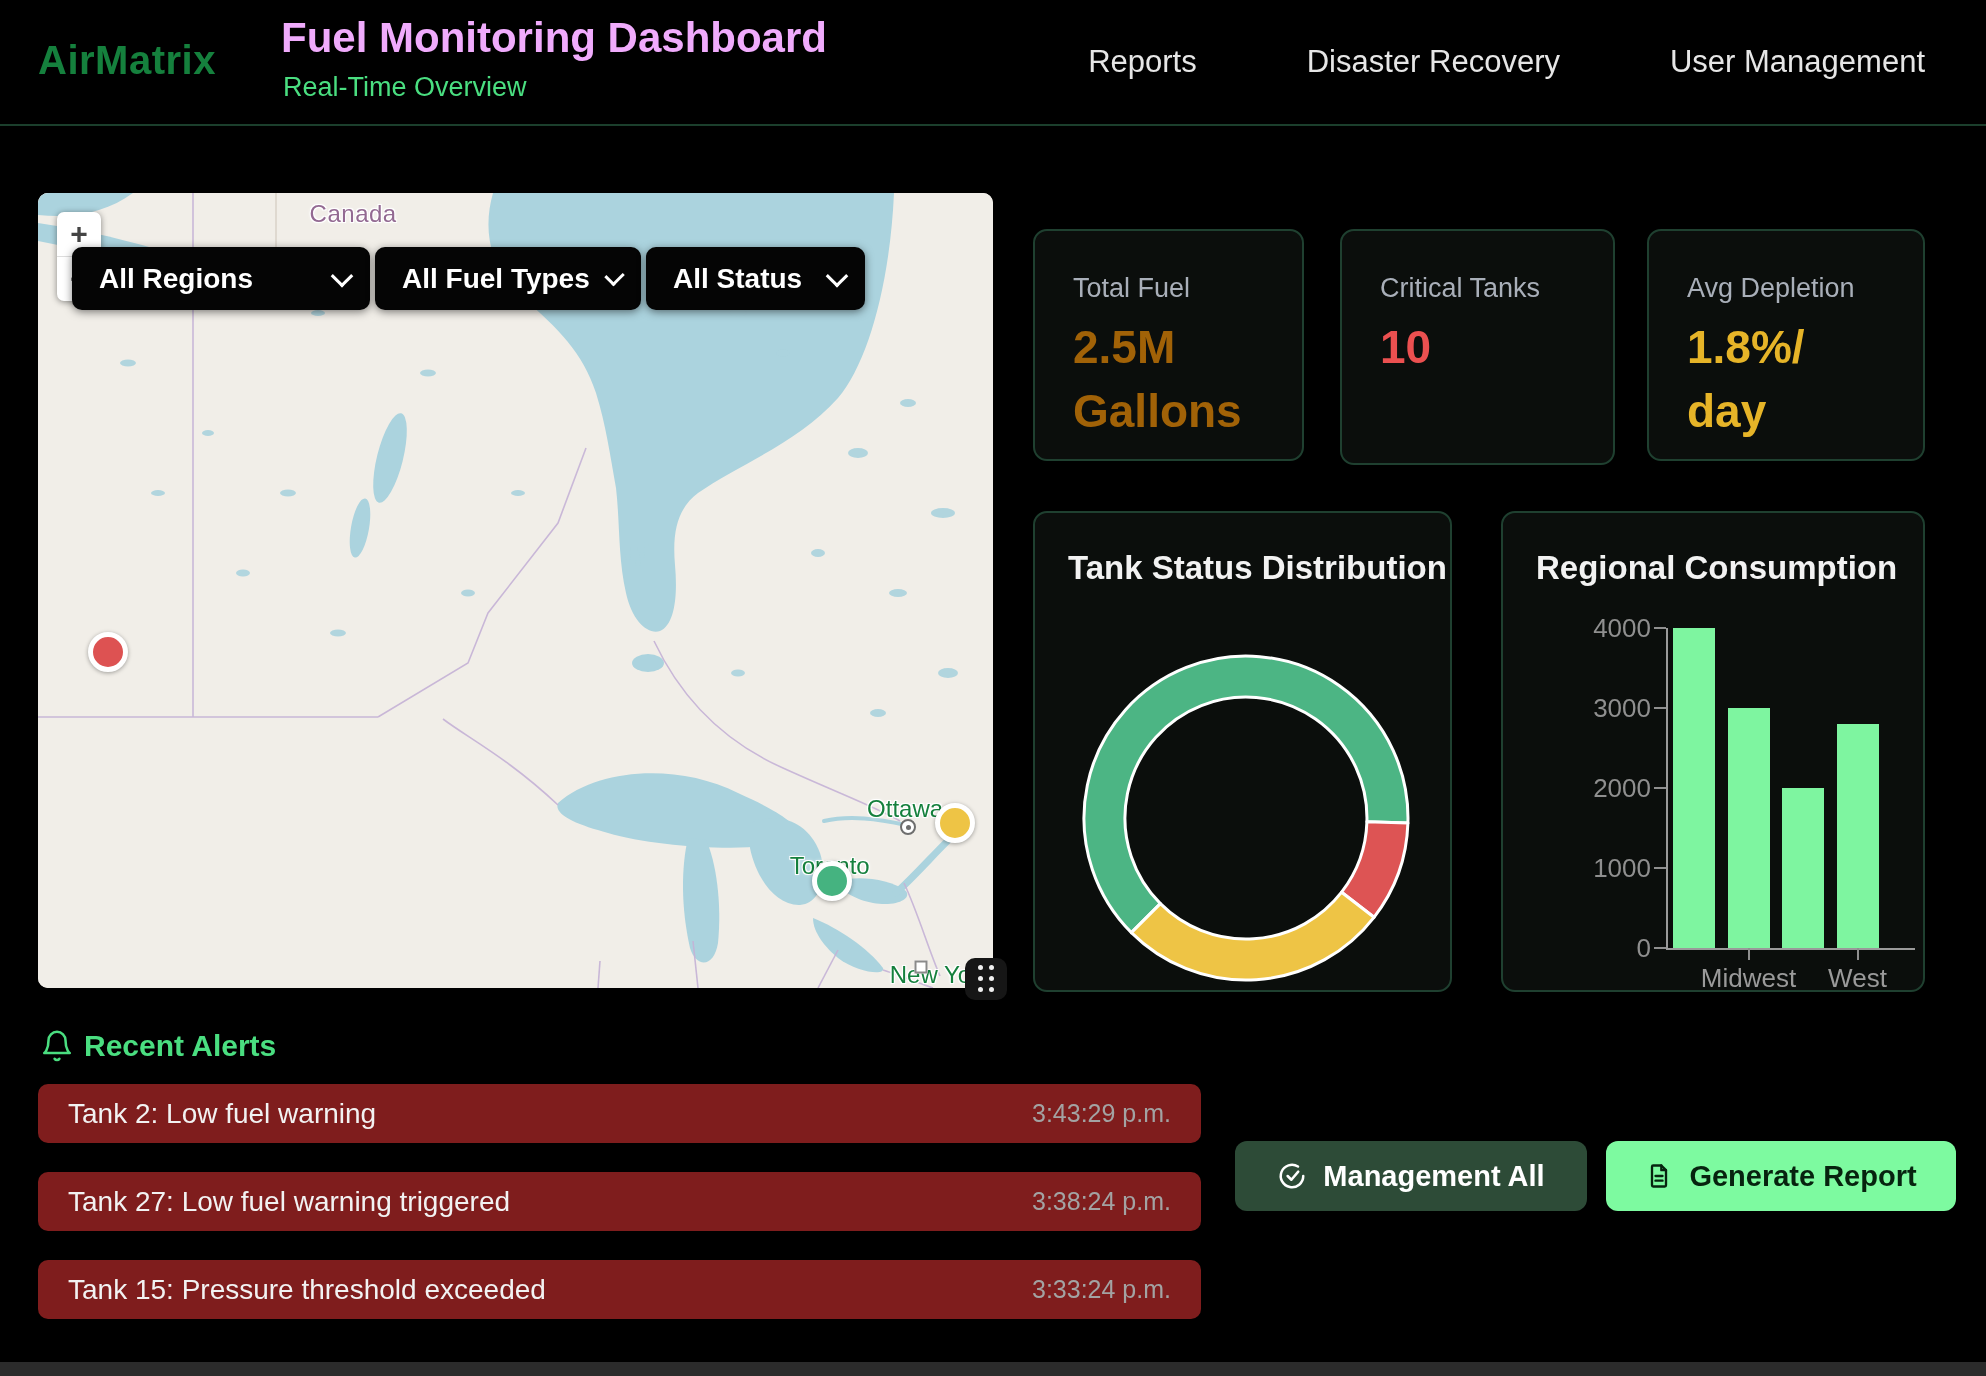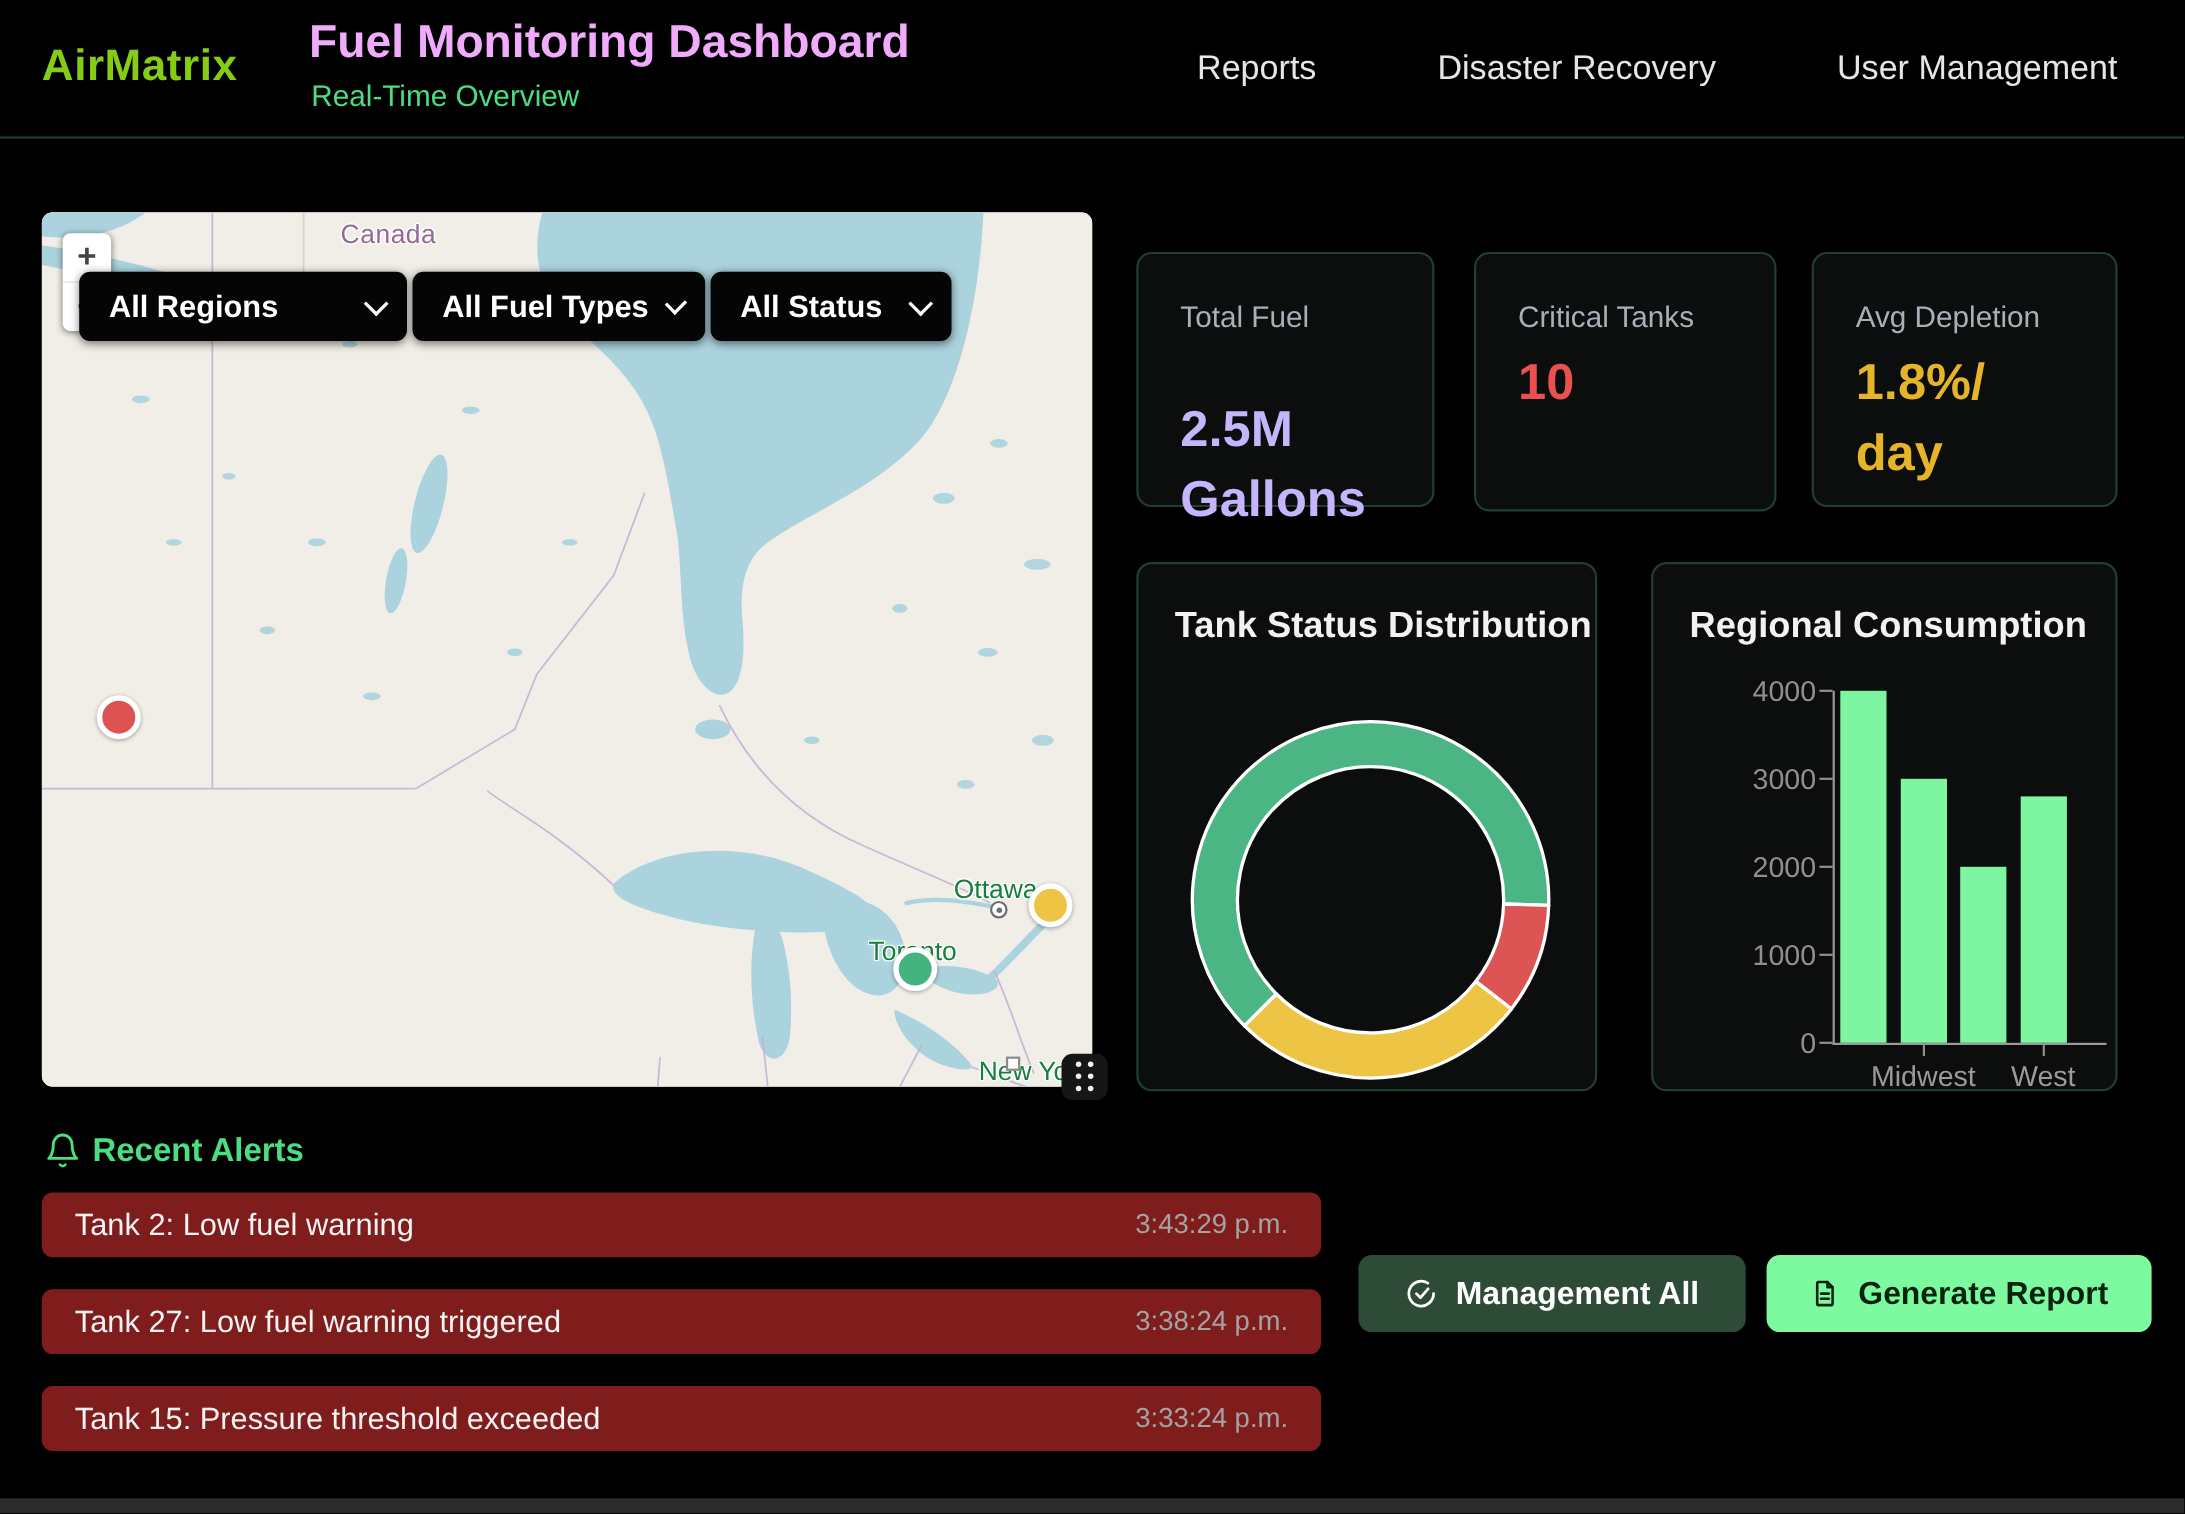--- a/index.html
+++ b/index.html
@@ -1,21 +1,21 @@
 <!DOCTYPE html>
 <html><head>
 <meta charset="utf-8">
 <style>
   html,body{margin:0;padding:0;background:#000;}
   body{font-family:"Liberation Sans","DejaVu Sans",sans-serif;}
   #app{position:relative;width:1986px;height:1376px;background:#000;overflow:hidden;}
 
   
   .header{position:absolute;left:0;top:0;width:100%;height:124px;background:#000;border-bottom:2px solid #1b3f2c;}
-  .logo{position:absolute;left:38px;top:38px;font-size:40px;font-weight:bold;color:#84cc16;letter-spacing:.5px;}
+  .logo{position:absolute;left:38px;top:38px;font-size:40px;font-weight:bold;color:#15803d;letter-spacing:.5px;}
   .page-title{position:absolute;left:281px;top:14px;font-size:42px;font-weight:bold;color:#f0abfc;}
   .page-subtitle{position:absolute;left:283px;top:72px;font-size:27px;font-weight:500;color:#4ade80;}
   .nav{position:absolute;right:61px;top:0;height:124px;display:flex;align-items:center;gap:110px;}
   .nav-item{font-size:31px;color:#e6e6e6;cursor:pointer;white-space:nowrap;}
 
   
   .map{position:absolute;left:38px;top:193px;width:955px;height:795px;border-radius:10px;overflow:hidden;background:#f1eee8;}
   .map svg.basemap{position:absolute;left:0;top:0;}
   .zoom-ctl{position:absolute;left:19px;top:19px;width:44px;background:#fff;border-radius:7px;box-shadow:0 1px 6px rgba(0,0,0,.45);z-index:1;overflow:hidden;}
   .zoom-cell{width:44px;height:44px;display:flex;align-items:center;justify-content:center;font-size:30px;font-weight:bold;color:#444;cursor:pointer;}
@@ -189,21 +189,21 @@
     <span></span>
       <span></span>
       <span></span>
       <span></span>
       <span></span>
       <span></span>
   </div>
 
   <div class="card" style="left:1033px;top:229px;width:271px;height:232px;">
     <div class="stat-label">Total Fuel</div>
-    <div class="stat-value" style="color:#c4b5fd;margin-top:42px;">
+    <div class="stat-value" style="color:#a16207;">
       <div>2.5M</div>
         <div>Gallons</div>
     </div>
   </div>
   <div class="card" style="left:1340px;top:229px;width:275px;height:236px;">
     <div class="stat-label">Critical Tanks</div>
     <div class="stat-value" style="color:#eb5050;">
       <div>10</div>
         <div></div>
     </div>

